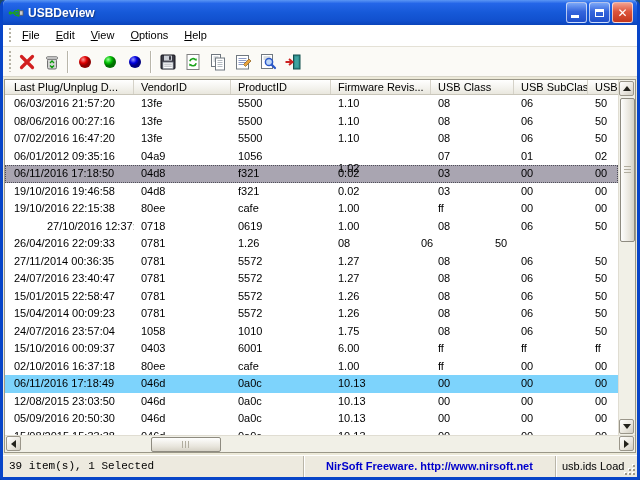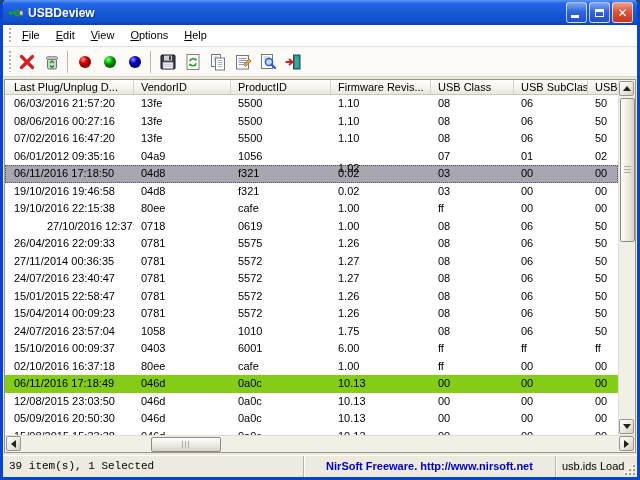--- a/index.html
+++ b/index.html
@@ -42,21 +42,21 @@
   .tb-btn svg{width:20px;height:20px;}
   
   .listview{flex:1;margin:2px 1px 0 1px;position:relative;background:#fff;border:1px solid #9a9788;}
   .lv-main{position:absolute;left:0;top:0;right:17px;bottom:17px;overflow:hidden;}
   .lv-header{height:15px;display:flex;background:linear-gradient(180deg,#ffffff,#f4f3ee 55%,#e9e7de);border-bottom:1px solid #c9c6ba;overflow:hidden;}
   .hcell{flex:none;height:15px;line-height:14px;font-size:11px;padding-left:7px;border-right:1px solid #d5d2c8;overflow:hidden;white-space:nowrap;color:#000;}
   .hcell:first-child{padding-left:9px;}
   .lv-body{position:absolute;left:0;top:15px;right:0;bottom:0;overflow:hidden;}
   .lv-row{display:flex;height:17.5px;background:#fff;}
   .lv-row.selected{background:#a9a5b1;outline:1px dotted #4e4e58;outline-offset:-1px;}
-  .lv-row.connected{background:#84cc16;}
+  .lv-row.connected{background:#7dd3fc;}
   .lv-cell{flex:none;height:17.5px;line-height:17.5px;font-size:11px;padding-left:7px;overflow:hidden;white-space:nowrap;color:#000;}
   .lv-cell:first-child{padding-left:9px;}
   
   .vscroll{position:absolute;top:0;right:0;bottom:17px;width:17px;background:#f1f0e7;border-left:1px solid #e0ddd2;}
   .hscroll{position:absolute;left:0;right:0;bottom:0;height:17px;background:#f1f0e7;border-top:1px solid #e0ddd2;}
   .sbtn{position:absolute;width:15px;height:15px;background:linear-gradient(135deg,#ffffff,#ebe8e0 55%,#d2cec3);border:1px solid #9a968a;border-radius:2px;display:flex;align-items:center;justify-content:center;}
   .sb-up{top:1px;left:0px;}
   .sb-down{bottom:1px;left:0px;}
   .sb-left{left:1px;top:0px;}
   .sb-right{right:1px;top:0px;}
@@ -306,21 +306,20 @@
             <div class="lv-cell" style="width: 97px;">0718</div>
             <div class="lv-cell" style="width: 100px;">0619</div>
             <div class="lv-cell" style="width: 100px;">1.00</div>
             <div class="lv-cell" style="width: 83px;">08</div>
             <div class="lv-cell" style="width: 74px;">06</div>
             <div class="lv-cell" style="width: 40px;">50</div>
           </div>
           <div class="lv-row normal">
             <div class="lv-cell" style="width: 129px;">26/04/2016 22:09:33</div>
             <div class="lv-cell" style="width: 97px;">0781</div>
-            <div class="lv-cell" style="width: 100px;">5575</div>
             <div class="lv-cell" style="width: 100px;">1.26</div>
             <div class="lv-cell" style="width: 83px;">08</div>
             <div class="lv-cell" style="width: 74px;">06</div>
             <div class="lv-cell" style="width: 40px;">50</div>
           </div>
           <div class="lv-row normal">
             <div class="lv-cell" style="width: 129px;">27/11/2014 00:36:35</div>
             <div class="lv-cell" style="width: 97px;">0781</div>
             <div class="lv-cell" style="width: 100px;">5572</div>
             <div class="lv-cell" style="width: 100px;">1.27</div>

